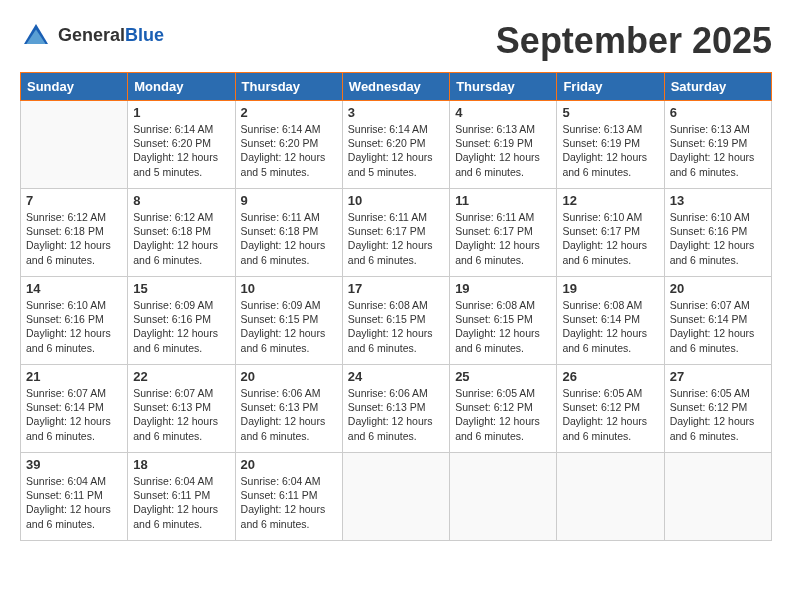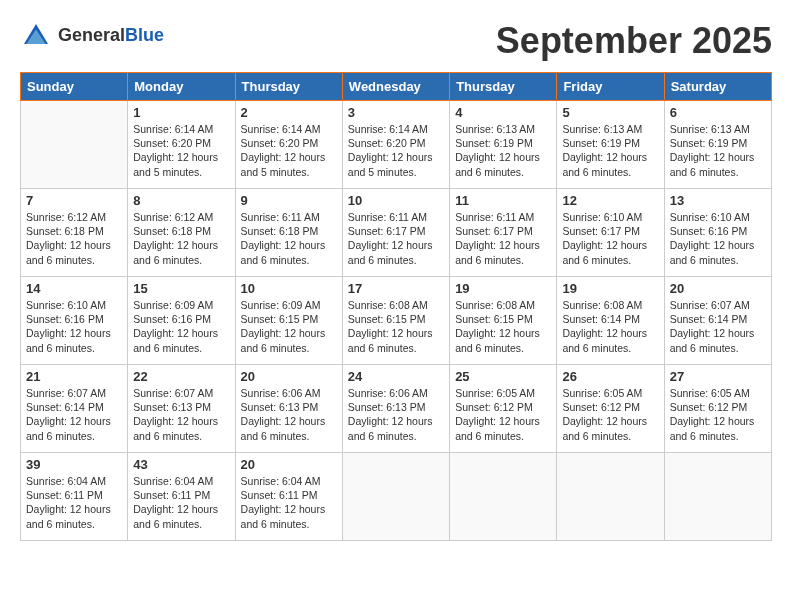--- a/index.html
+++ b/index.html
@@ -175,21 +175,21 @@
         <td><span class="day-num">25</span>
         <span class="day-info">Sunrise: 6:05 AM<br>Sunset: 6:12 PM<br>Daylight: 12 hours and 6 minutes.</span></td>
         <td><span class="day-num">26</span>
         <span class="day-info">Sunrise: 6:05 AM<br>Sunset: 6:12 PM<br>Daylight: 12 hours and 6 minutes.</span></td>
         <td><span class="day-num">27</span>
         <span class="day-info">Sunrise: 6:05 AM<br>Sunset: 6:12 PM<br>Daylight: 12 hours and 6 minutes.</span></td>
       </tr>
       <tr>
         <td><span class="day-num">39</span>
         <span class="day-info">Sunrise: 6:04 AM<br>Sunset: 6:11 PM<br>Daylight: 12 hours and 6 minutes.</span></td>
-        <td><span class="day-num">43</span>
+        <td><span class="day-num">18</span>
         <span class="day-info">Sunrise: 6:04 AM<br>Sunset: 6:11 PM<br>Daylight: 12 hours and 6 minutes.</span></td>
         <td><span class="day-num">20</span>
         <span class="day-info">Sunrise: 6:04 AM<br>Sunset: 6:11 PM<br>Daylight: 12 hours and 6 minutes.</span></td>
         <td class="empty-cell"></td>
         <td class="empty-cell"></td>
         <td class="empty-cell"></td>
         <td class="empty-cell"></td>
       </tr>
     </tbody>
 </table>

